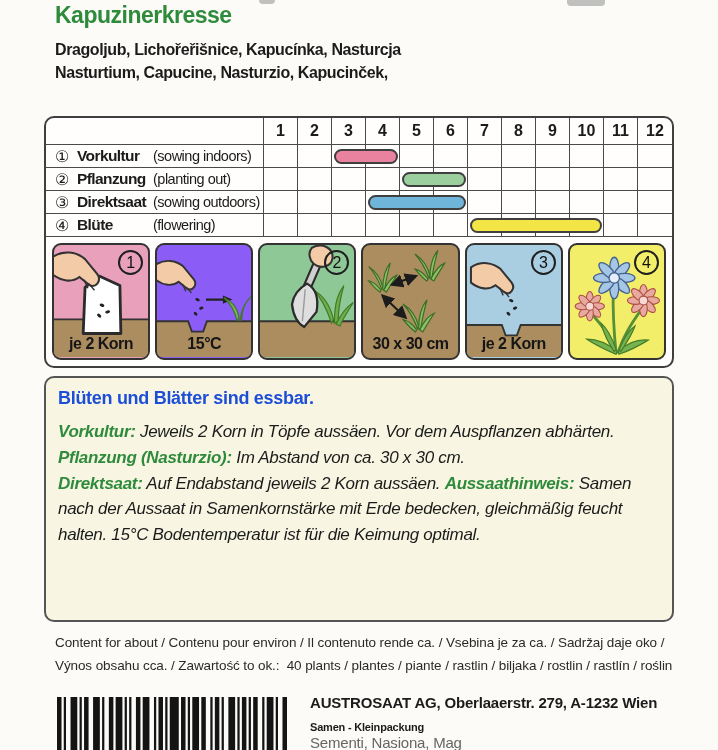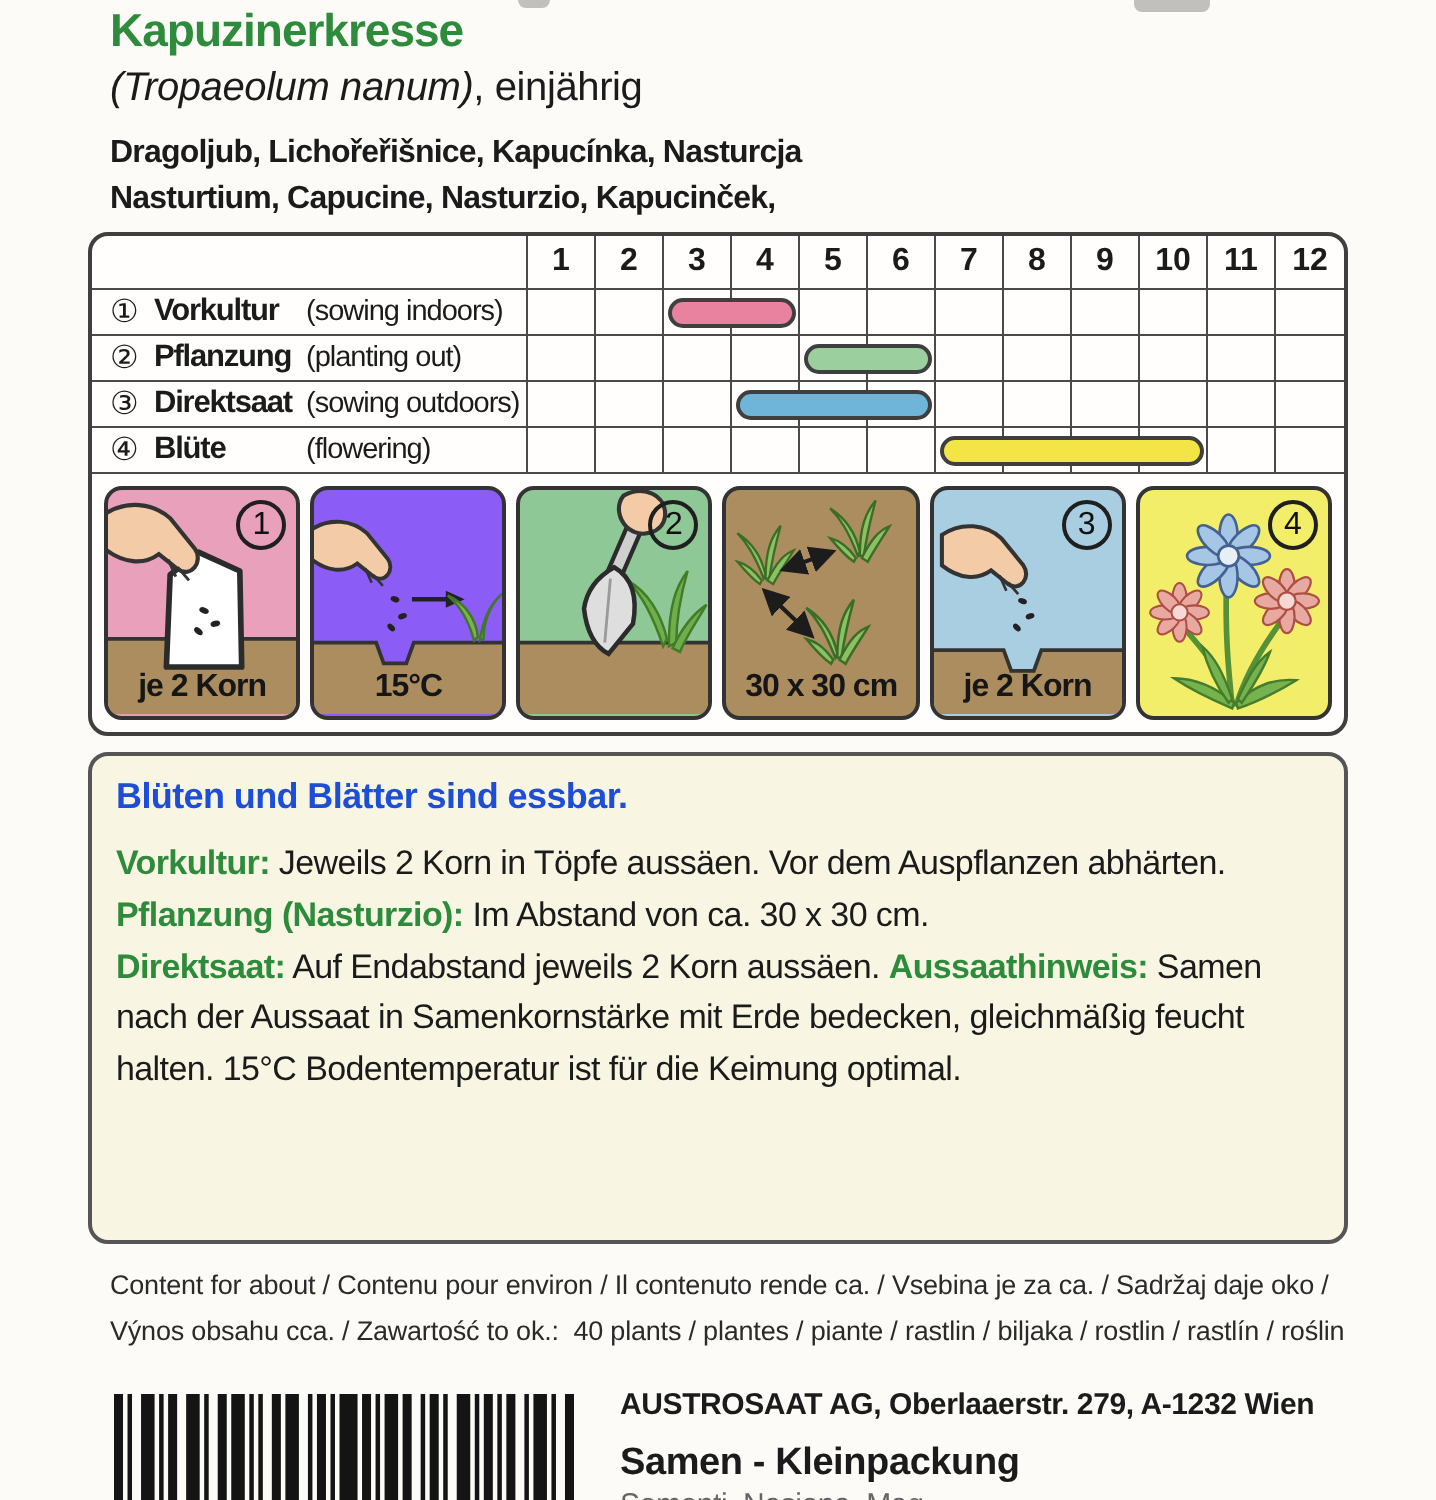--- a/index.html
+++ b/index.html
@@ -53,43 +53,40 @@
     font-weight:bold; font-size:16px; letter-spacing:-0.5px; color:#161616; z-index:3;
   }
   
   .desc-box {
     position:absolute; left:44px; top:376px; width:630px; height:246px;
     background:#f8f6e2; border:2px solid #555; border-radius:10px;
     padding:8px 12px; overflow:hidden;
   }
   .desc-headline { color:#1d4ed8; font-weight:bold; font-size:18px; letter-spacing:-0.3px;
     line-height:24px; margin-bottom:9px; }
-  .desc-box p { margin:0; font-size:17px; line-height:25.8px; letter-spacing:-0.3px; }
+  .desc-box p { margin:0; font-size:17px; line-height:25.8px; letter-spacing:-0.3px;font-style:italic; }
   .desc-box .g { color:#2e8b3c; font-weight:bold; }
   
   .content-note { position:absolute; left:55px; top:631px; width:620px;
     font-size:13.5px; line-height:23px; letter-spacing:-0.1px; color:#2a2a2a; }
   
   .barcode { position:absolute; left:57px; top:697px; width:230px; height:60px; }
   .footer-text { position:absolute; left:310px; top:694px; width:400px; }
   .addr { font-weight:bold; font-size:15px; letter-spacing:-0.2px; }
-  .pkg  { font-weight:bold; font-size:19px; margin-top:10px; letter-spacing:-0.2px; }
+  .pkg  { font-weight:bold; font-size:11px; margin-top:10px; letter-spacing:-0.2px; }
   .pkg2 { font-size:15px; color:#666; margin-top:1px; letter-spacing:-0.2px; }
 </style>
 </head>
 <body>
 
 <div class="smudge" style="left:259px; top:0; width:16px; height:4px;"></div>
 <div class="smudge" style="left:567px; top:0; width:38px; height:6px;"></div>
 
 <div class="header">
   <div class="title">Kapuzinerkresse</div>
-  <div class="latin-line">
-    <span class="latin">(Tropaeolum nanum)</span><span>, einjährig</span>
-  </div>
   <div class="synonyms">
     <div>Dragoljub, Lichořeřišnice, Kapucínka, Nasturcja</div>
     <div>Nasturtium, Capucine, Nasturzio, Kapucinček,</div>
   </div>
 </div>
 
 <div class="main-box">
   <div class="cal-grid">
       <div class="cell row-label" style="grid-area: 1 / 1;"></div>
       <div class="cell month-head" style="grid-area: 1 / 2;">1</div>

